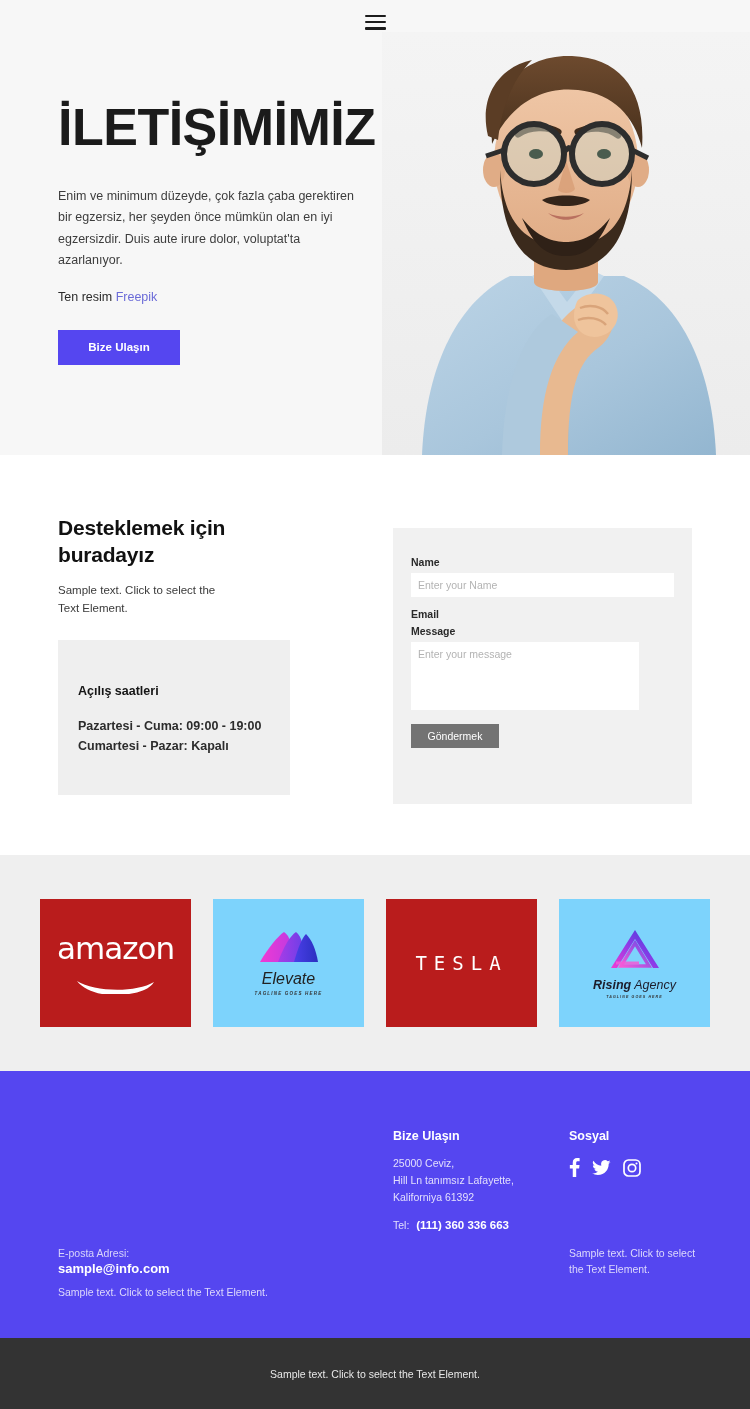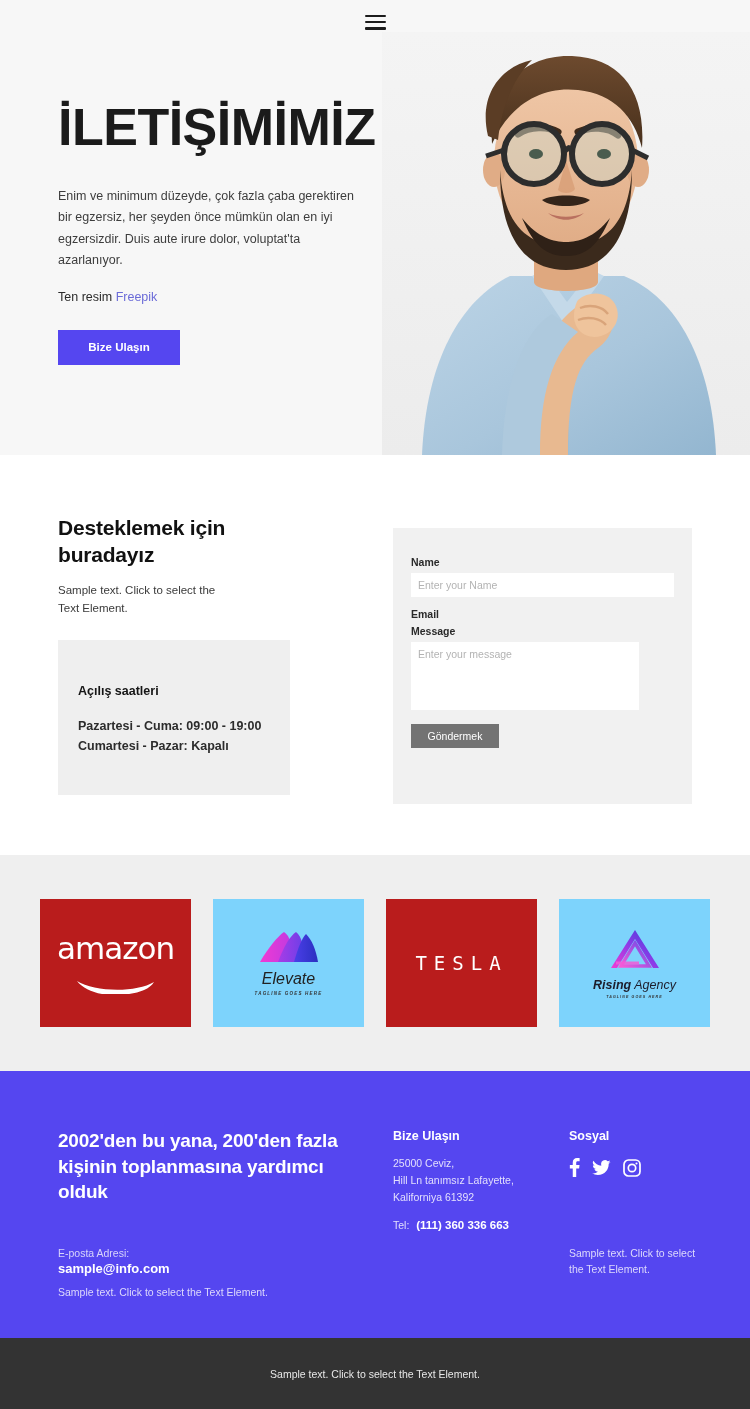--- a/index.html
+++ b/index.html
@@ -406,21 +406,20 @@
           <b>Rising</b>
           <span>Agency</span>
         </div>
         <div class="rising-tag">TAGLINE GOES HERE</div>
       </div>
 
     </div>
   </section>
 
   <footer class="footer">
-    <div class="f-head">2002'den bu yana, 200'den fazla kişinin toplanmasına yardımcı olduk</div>
     <div class="f-email-label">E-posta Adresi:</div>
     <a class="f-email" style="color:#fff;text-decoration:none" href="#">sample@info.com</a>
     <div class="f-note-left">Sample text. Click to select the Text Element.</div>
 
     <div class="f-col2-title">Bize Ulaşın</div>
     <div class="f-address">
       <div>25000 Ceviz,</div>
       <div>Hill Ln tanımsız Lafayette,</div>
       <div>Kaliforniya 61392</div>
     </div>

